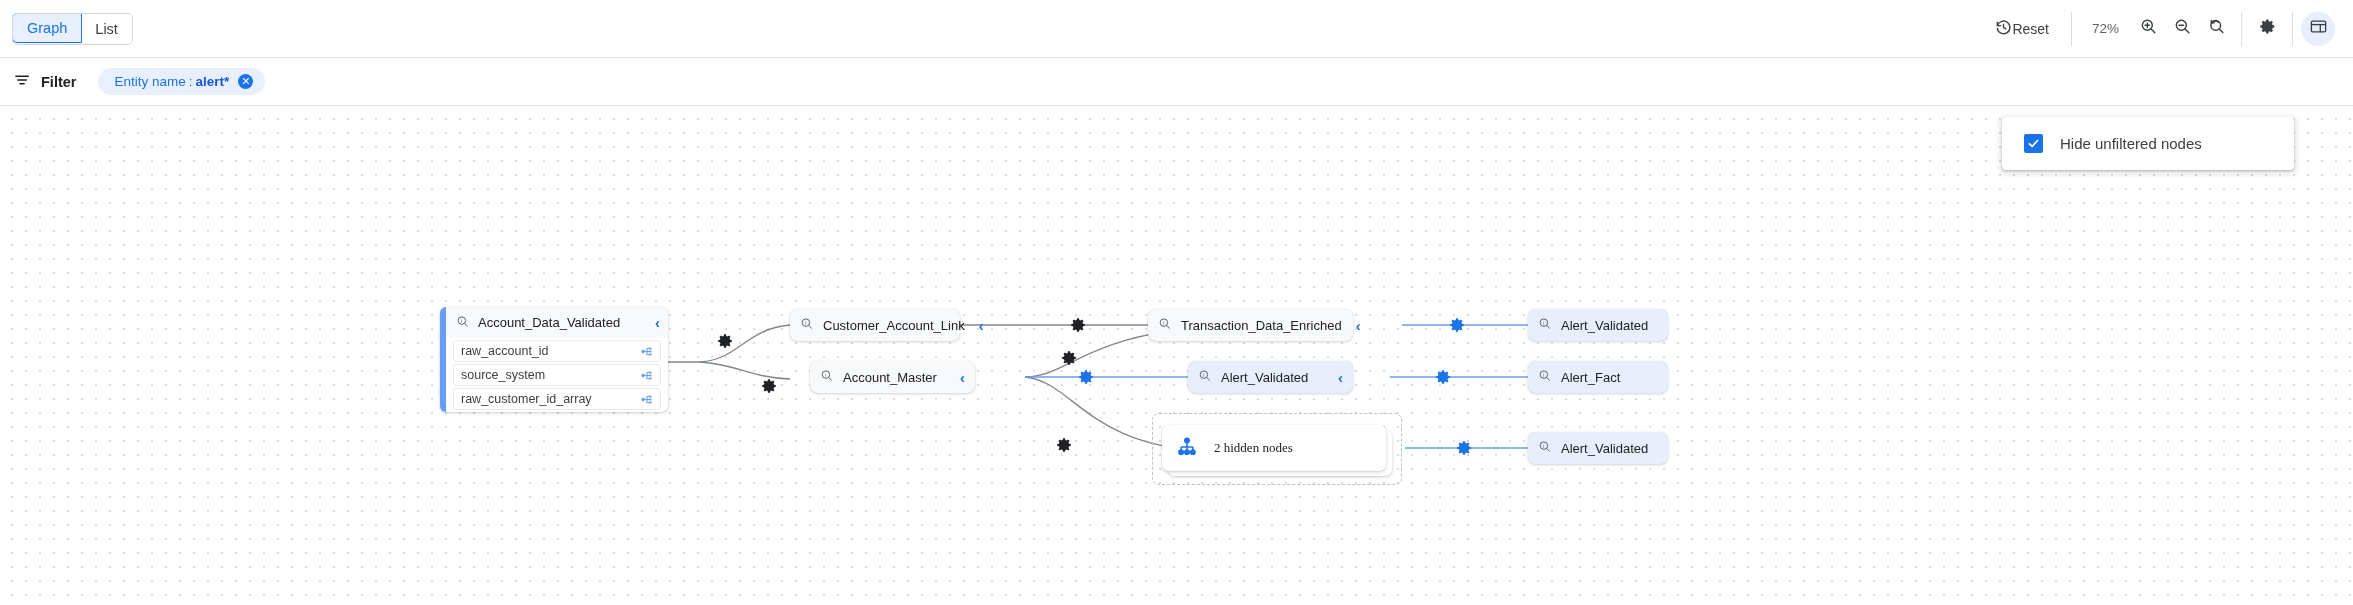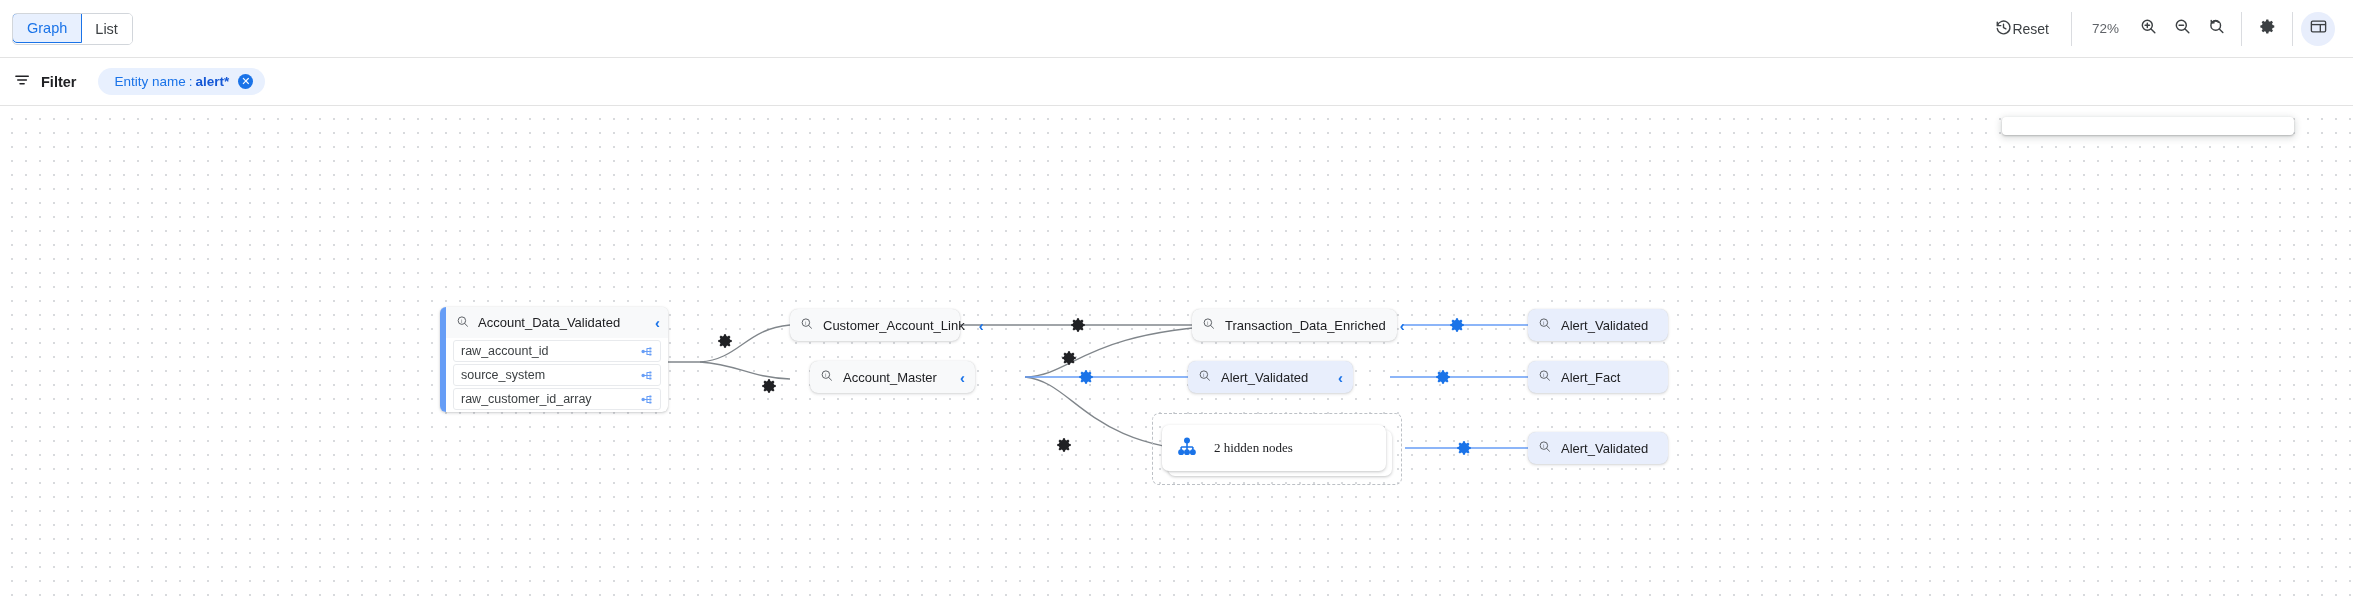--- a/index.html
+++ b/index.html
@@ -330,20 +330,28 @@
   <div class="chip">
     <span>Entity name</span>
     <span style="margin:0 -6px"> : </span>
     <b>alert*</b>
     <span class="x">✕</span>
   </div>
 
 </div>
 
 <div class="menu-popup">
+  <div class="menu-row">
+    <span class="cb">
+      <svg width="13" height="13" viewBox="0 0 24 24" fill="none" stroke="#fff" stroke-width="3.2" stroke-linecap="round" stroke-linejoin="round">
+        <polyline points="4.5,12.5 9.5,17.5 19.5,6.5"></polyline>
+      </svg>
+    </span>
+    <span>Hide unfiltered nodes</span>
+  </div>
 </div>
 
 <div class="canvas">
 
   <svg width="2353" height="498">
     <g fill="none" stroke="#80868b" stroke-width="1.3">
 
       <path d="M665,255 L700,255"></path>
       <path d="M700,255 C740,252 745,222 790,218"></path>
       <path d="M700,255 C740,258 748,270 790,272"></path>
@@ -428,21 +436,21 @@
       <svg width="15" height="15" viewBox="0 0 24 24" fill="none" stroke="#5f6368" stroke-width="1.6">
         <circle cx="11" cy="10.6" r="6"></circle>
           <line x1="15.4" y1="15.1" x2="20" y2="19.6" stroke-linecap="round"></line>
         <text x="11" y="13.6" font-size="8" fill="#5f6368" stroke="none" text-anchor="middle" font-family="Liberation Sans">i</text>
       </svg>
     </span>
     <span class="nlabel">Customer_Account_Link</span>
     <span class="chev">‹</span>
   </div>
 
-  <div class="node" style="left:1192px; top:202px; width:205px;">
+  <div class="node" style="left:1148px; top:202px; width:205px;">
     <span>
       <svg width="15" height="15" viewBox="0 0 24 24" fill="none" stroke="#5f6368" stroke-width="1.6">
         <circle cx="11" cy="10.6" r="6"></circle>
           <line x1="15.4" y1="15.1" x2="20" y2="19.6" stroke-linecap="round"></line>
         <text x="11" y="13.6" font-size="8" fill="#5f6368" stroke="none" text-anchor="middle" font-family="Liberation Sans">i</text>
       </svg>
     </span>
     <span class="nlabel">Transaction_Data_Enriched</span>
     <span class="chev">‹</span>
   </div>

